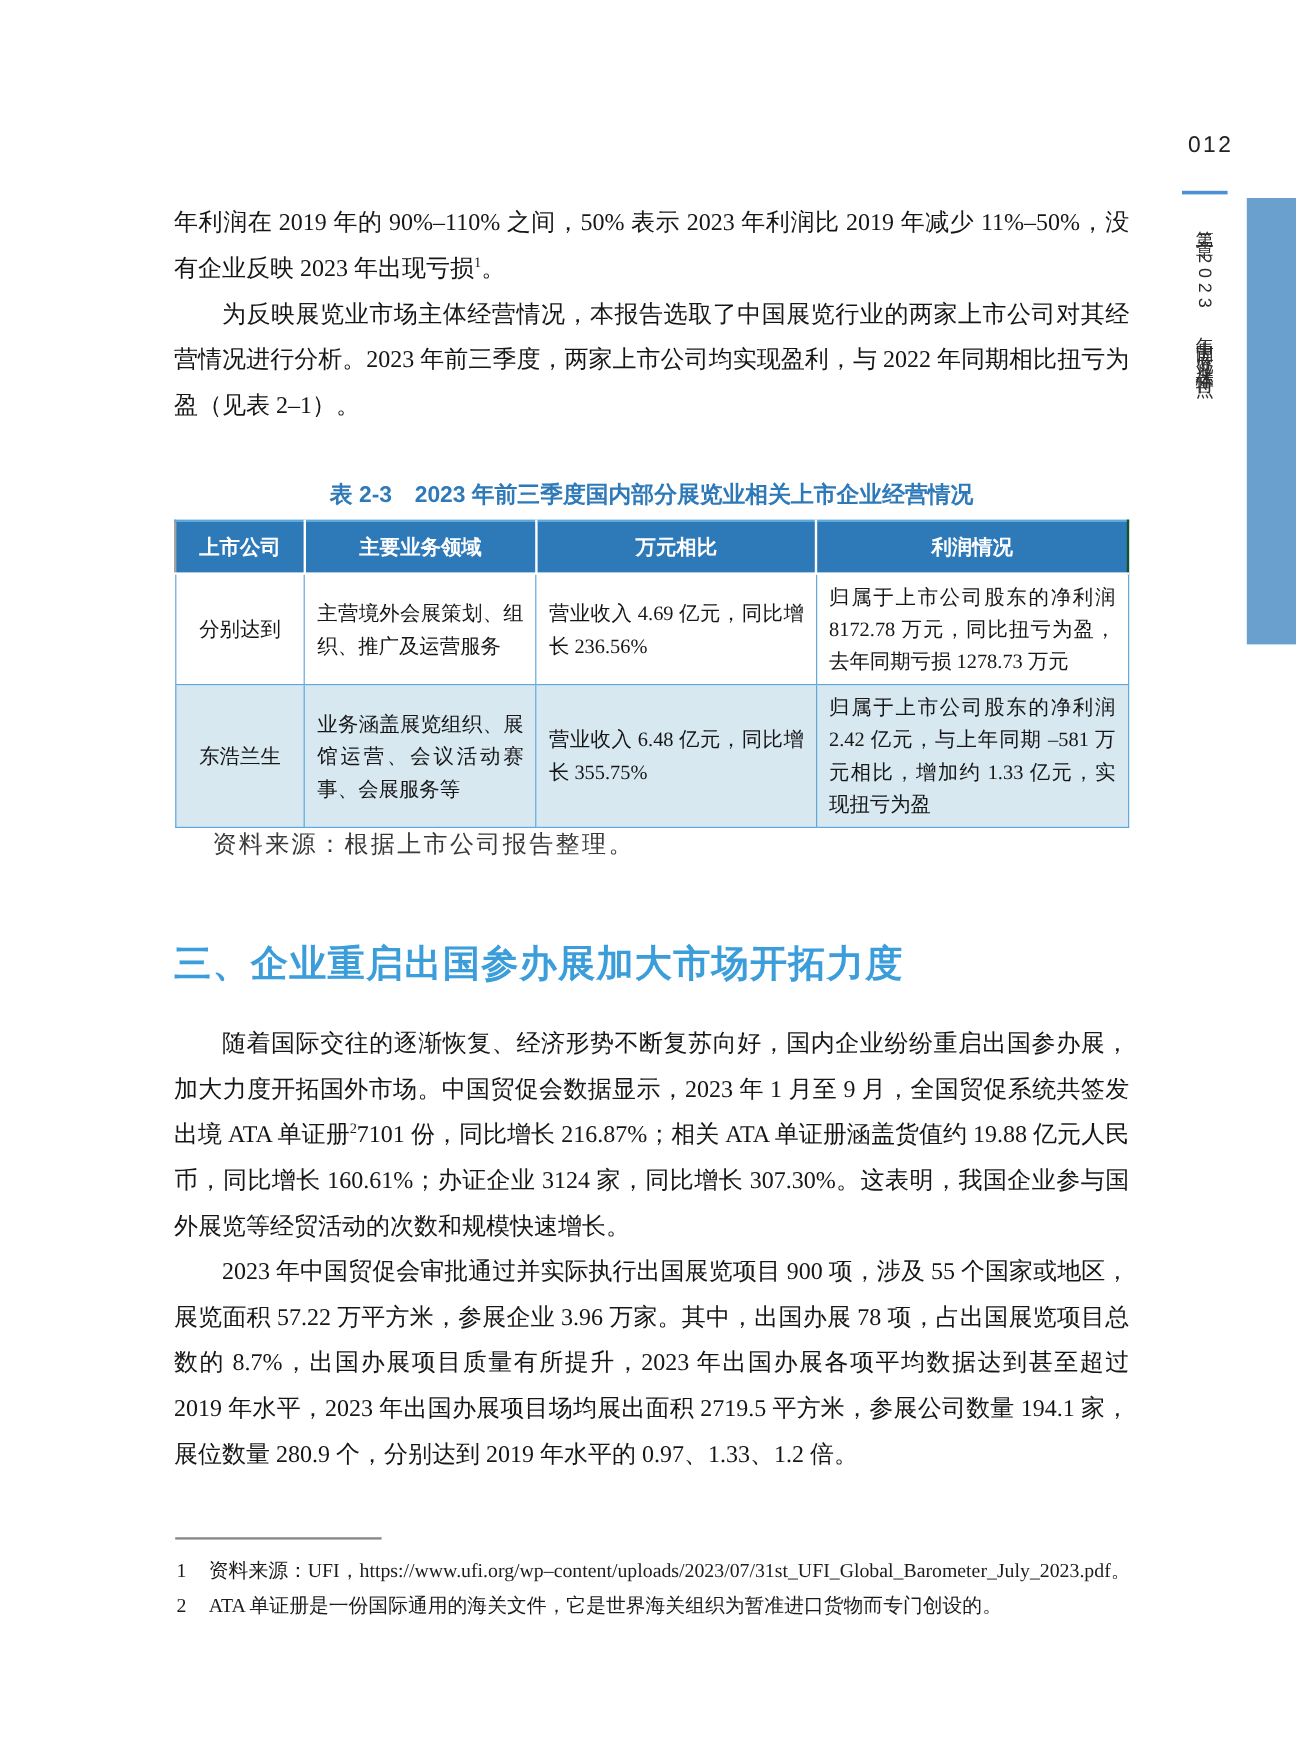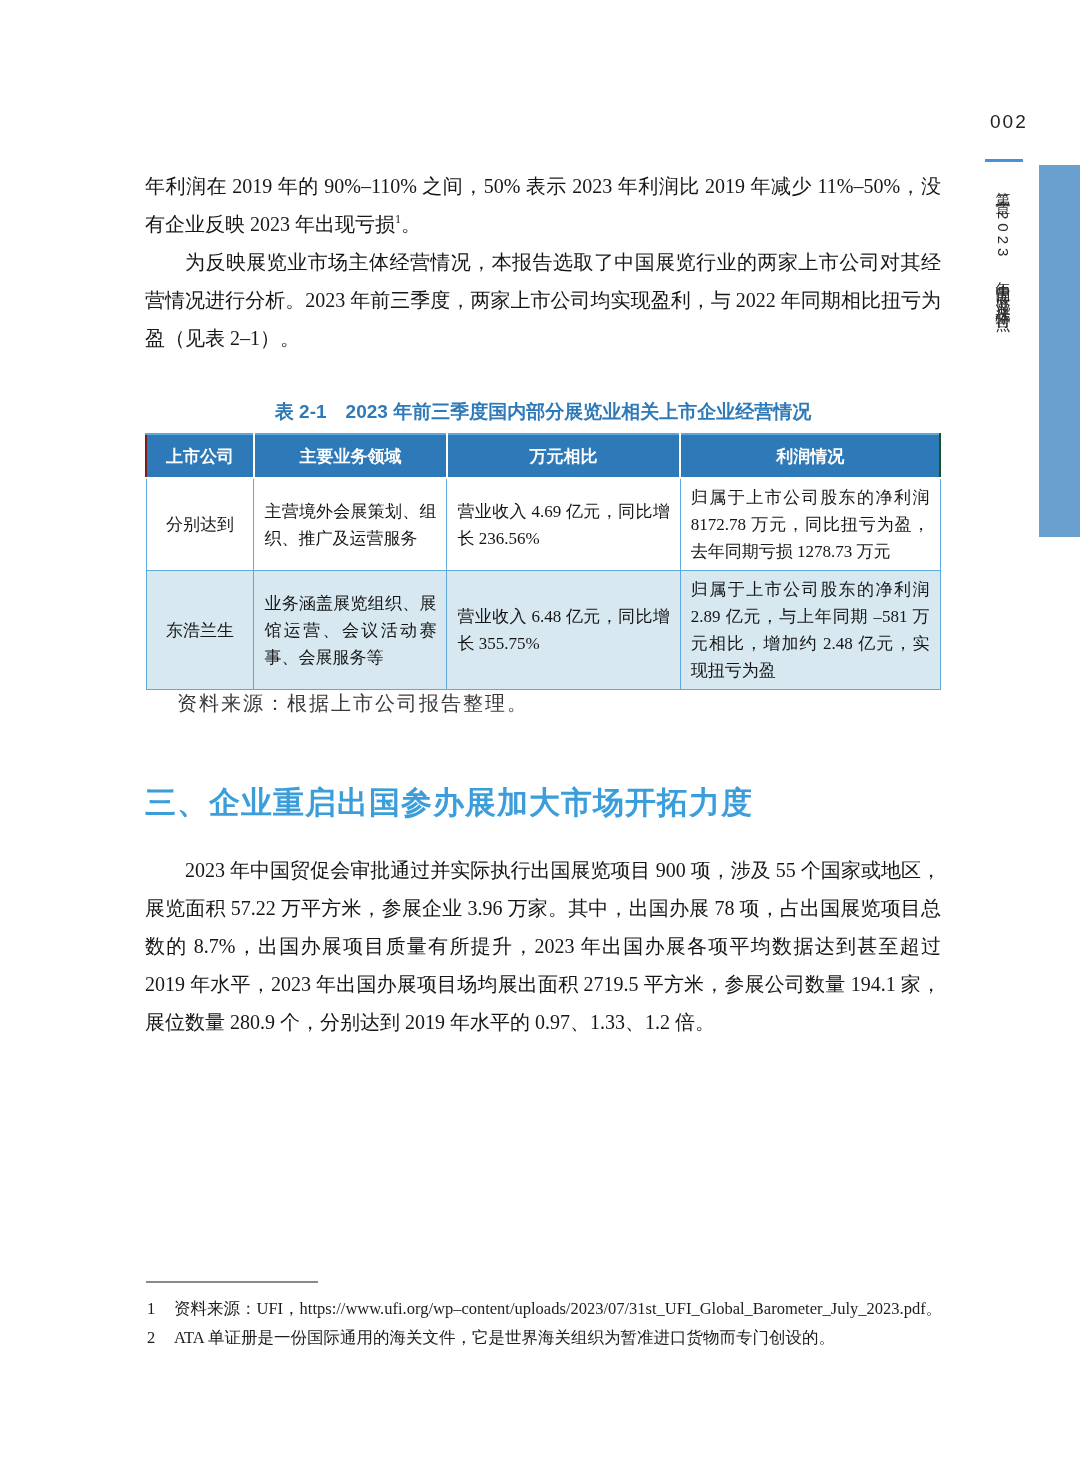--- a/index.html
+++ b/index.html
@@ -43,21 +43,21 @@
   .data-table {
     position:absolute; top:433px; left:145px; width:796px;
     border-collapse:collapse; table-layout:fixed; font-size:17px;
   }
   .data-table th {
     background:#2E79B8; color:#ffffff;
     font-family:"Liberation Sans","DejaVu Sans",sans-serif;
     font-weight:bold; font-size:17px; height:40px;
     border:2px solid #ffffff; border-top:2px solid #5FA8DC;
   }
-  .data-table th:first-child { border-left:2px solid #7f1d1d; }
+  .data-table th:first-child { border-left:2px solid #a3a3a3; }
   .data-table th:last-child { border-right:2px solid #14532d; }
   .data-table td {
     border:1.5px solid #5FA8DC; padding:5px 10px;
     line-height:27px; vertical-align:middle; background:#ffffff;
   }
   .data-table tr.alt td { background:#D7E8F1; }
   td.c-company { text-align:center; padding:5px 4px; }
   td.c-just { text-align:justify; }
   .table-source {
     position:absolute; top:690px; left:177px;
@@ -79,31 +79,31 @@
   }
   .fn { display:flex; }
   .fn-num { width:27px; flex:none; }
   .fn-text { flex:1; word-break:break-all; }
 </style>
 </head>
 <body>
 
 <div class="page">
 
-  <div class="pagenum">002</div>
+  <div class="pagenum">012</div>
   <div class="pagenum-rule"></div>
   <div class="side-text">第二章　2023 年中国展览业总体特点</div>
   <div class="side-bar"></div>
 
   <div class="body-block block1">
     <p><span>年利润在 2019 年的 90%–110% 之间，50% 表示 2023 年利润比 2019 年减少 11%–50%，没有企业反映 2023 年出现亏损</span><sup class="fn-ref">1</sup><span>。</span></p>
     <p class="indent">为反映展览业市场主体经营情况，本报告选取了中国展览行业的两家上市公司对其经营情况进行分析。2023 年前三季度，两家上市公司均实现盈利，与 2022 年同期相比扭亏为盈（见表 2–1）。</p>
   </div>
 
-  <div class="table-title">表 2-1　2023 年前三季度国内部分展览业相关上市企业经营情况</div>
+  <div class="table-title">表 2-3　2023 年前三季度国内部分展览业相关上市企业经营情况</div>
   <table class="data-table">
     <colgroup>
       <col style="width:13.6%">
       <col style="width:24.3%">
       <col style="width:29.4%">
       <col style="width:32.7%">
     </colgroup>
     <thead>
       <tr>
         <th>上市公司</th>
@@ -116,29 +116,30 @@
       <tr>
         <td class="c-company">分别达到</td>
         <td class="c-just">主营境外会展策划、组织、推广及运营服务</td>
         <td class="c-just">营业收入 4.69 亿元，同比增长 236.56%</td>
         <td class="c-just">归属于上市公司股东的净利润 8172.78 万元，同比扭亏为盈，去年同期亏损 1278.73 万元</td>
       </tr>
       <tr class="alt">
         <td class="c-company">东浩兰生</td>
         <td class="c-just">业务涵盖展览组织、展馆运营、会议活动赛事、会展服务等</td>
         <td class="c-just">营业收入 6.48 亿元，同比增长 355.75%</td>
-        <td class="c-just">归属于上市公司股东的净利润 2.89 亿元，与上年同期 –581 万元相比，增加约 2.48 亿元，实现扭亏为盈</td>
+        <td class="c-just">归属于上市公司股东的净利润 2.42 亿元，与上年同期 –581 万元相比，增加约 1.33 亿元，实现扭亏为盈</td>
       </tr>
     </tbody>
   </table>
   <div class="table-source">资料来源：根据上市公司报告整理。</div>
 
   <h2 class="section-heading">三、企业重启出国参办展加大市场开拓力度</h2>
 
   <div class="body-block block2">
+    <p class="indent"><span>随着国际交往的逐渐恢复、经济形势不断复苏向好，国内企业纷纷重启出国参办展，加大力度开拓国外市场。中国贸促会数据显示，2023 年 1 月至 9 月，全国贸促系统共签发出境 ATA 单证册</span><sup class="fn-ref">2</sup><span>7101 份，同比增长 216.87%；相关 ATA 单证册涵盖货值约 19.88 亿元人民币，同比增长 160.61%；办证企业 3124 家，同比增长 307.30%。这表明，我国企业参与国外展览等经贸活动的次数和规模快速增长。</span></p>
     <p class="indent">2023 年中国贸促会审批通过并实际执行出国展览项目 900 项，涉及 55 个国家或地区，展览面积 57.22 万平方米，参展企业 3.96 万家。其中，出国办展 78 项，占出国展览项目总数的 8.7%，出国办展项目质量有所提升，2023 年出国办展各项平均数据达到甚至超过 2019 年水平，2023 年出国办展项目场均展出面积 2719.5 平方米，参展公司数量 194.1 家，展位数量 280.9 个，分别达到 2019 年水平的 0.97、1.33、1.2 倍。</p>
   </div>
 
   <div class="footnote-rule"></div>
   <div class="footnotes">
     <div class="fn">
       <span class="fn-num">1</span>
       <span class="fn-text">资料来源：UFI，https://www.ufi.org/wp–content/uploads/2023/07/31st_UFI_Global_Barometer_July_2023.pdf。</span>
     </div>
     <div class="fn">

